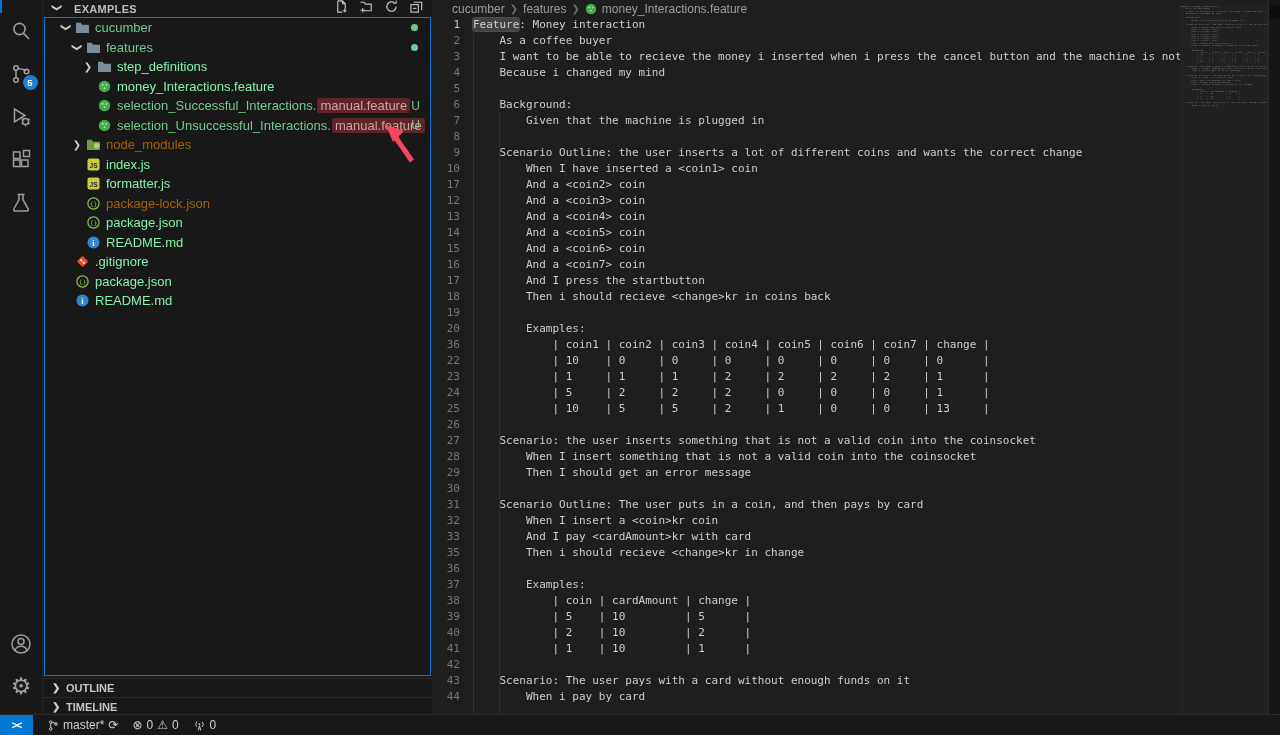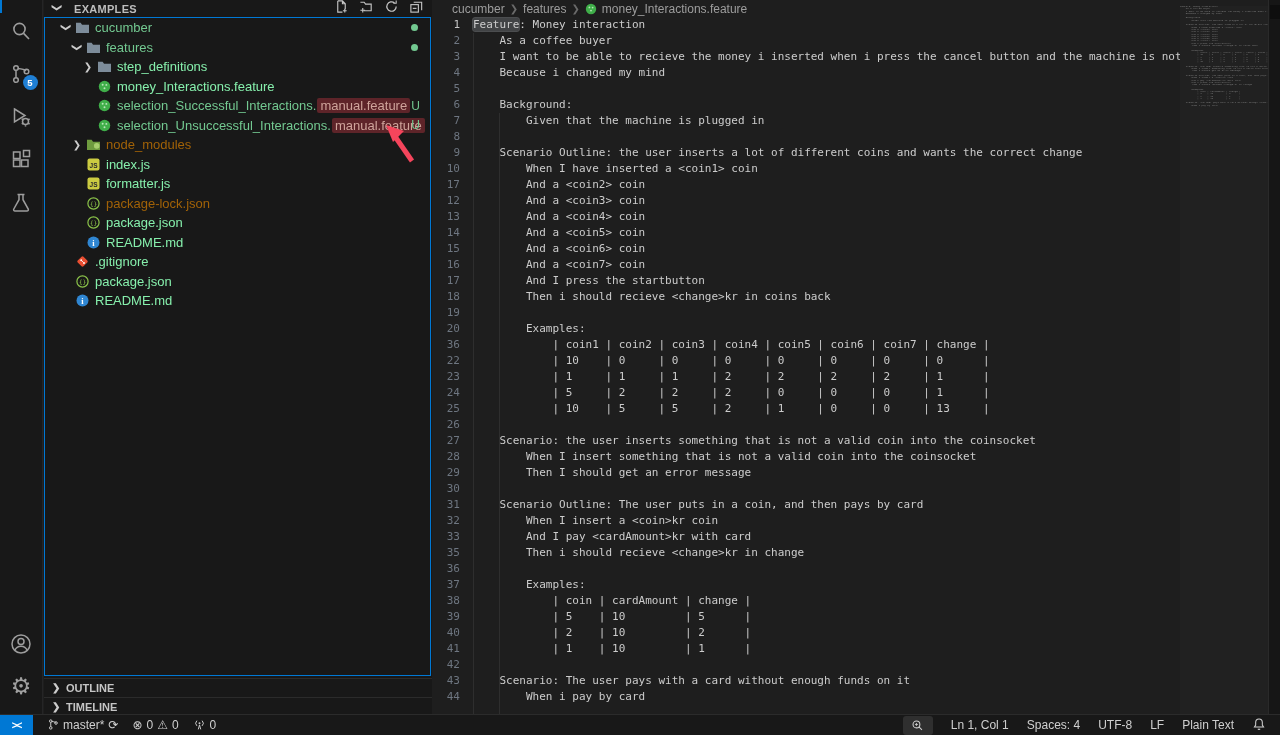--- a/index.html
+++ b/index.html
@@ -56,21 +56,21 @@
   .minimap { position:absolute; left:748px; top:6px; width:88px; height:708px; background:#212121; overflow:hidden; }
   .mm-line { font:2.4px/2.3px "DejaVu Sans Mono", monospace; color:rgba(205,205,205,.5); white-space:pre; height:2.3px; overflow:hidden; }
   .scroll-strip { position:absolute; left:836px; top:0; width:12px; height:714px; background:#161616; border-left:1px solid #2a2a2a; }
   .scroll-thumb { position:absolute; left:1px; top:5px; width:10px; height:14px; background:#0e0e0e; }
 
   
   .statusbar { position:absolute; left:0; top:714px; width:1280px; height:21px; background:#181818;
     border-top:1px solid #2b2b2b; display:flex; align-items:center; color:#cfcfcf; font-size:12px; }
   .sb-remote { width:33px; height:21px; background:#0078d4; color:#fff; display:flex; align-items:center; justify-content:center;
     font-size:10px; font-weight:bold; letter-spacing:-1px; }
-  .st-item { display:flex; align-items:flex-start; gap:4px; margin-left:14px; }
+  .st-item { display:flex; align-items:flex-end; gap:4px; margin-left:14px; }
   .st-right { margin-left:auto; display:flex; align-items:center; gap:18px; padding-right:14px; }
   .st-right .st-item { margin-left:0; }
   .zoom-box { background:#2f2f2f; border-radius:3px; width:30px; height:19px; display:flex; align-items:center; justify-content:center; }
   .glyph { font-size:12px; color:#cfcfcf; }
 
   
   .anno-arrow { position:absolute; left:384px; top:124px; width:36px; height:42px; pointer-events:none; z-index:50; }
 </style>
 </head>
 <body>
@@ -593,40 +593,20 @@
       <span class="glyph">⚠</span>
       <span>0</span>
     </div>
     <div class="st-item">
       <svg width="13" height="13" viewBox="0 0 16 16" fill="none" stroke="#cfcfcf" stroke-width="1.2">
         <circle cx="8" cy="6.5" r="1.2" fill="#cfcfcf" stroke="none"></circle>
         <path d="M4.8 9.7 a4.5 4.5 0 0 1 0-6.4 M11.2 3.3 a4.5 4.5 0 0 1 0 6.4 M6.5 14 L8 8.5 L9.5 14"></path>
         </svg>
       <span>0</span>
     </div>
-    <div class="st-right">
-      <div class="zoom-box">
-        <svg width="13" height="13" viewBox="0 0 16 16" fill="none" stroke="#cfcfcf" stroke-width="1.3">
-          <circle cx="6.7" cy="6.7" r="4.2"></circle>
-            <line x1="9.8" y1="9.8" x2="13.5" y2="13.5"></line>
-          <path d="M6.7 4.9 v3.6 M4.9 6.7 h3.6" stroke-width="1.1"></path>
-          </svg>
-      </div>
-      <span class="st-item">Ln 1, Col 1</span>
-      <span class="st-item">Spaces: 4</span>
-      <span class="st-item">UTF-8</span>
-      <span class="st-item">LF</span>
-      <span class="st-item">Plain Text</span>
-      <span>
-        <svg width="14" height="14" viewBox="0 0 16 16" fill="none" stroke="#cfcfcf" stroke-width="1.2">
-          <path d="M8 2.2 c2.6 0 3.8 1.8 3.8 4 v3 l1.4 2.3 H2.8 L4.2 9.2 v-3 c0-2.2 1.2-4 3.8-4 Z"></path>
-          <path d="M6.8 13.4 a1.3 1.3 0 0 0 2.4 0"></path>
-          </svg>
-      </span>
-    </div>
   </div>
 
   <svg class="anno-arrow" viewBox="0 0 36 42">
     <line x1="10" y1="11" x2="28" y2="37" stroke="#f5455c" stroke-width="5"></line>
     <polygon points="2,1 20,7 9,18" fill="#f5455c"></polygon>
   </svg>
 
 </div>
 
 </body></html>

